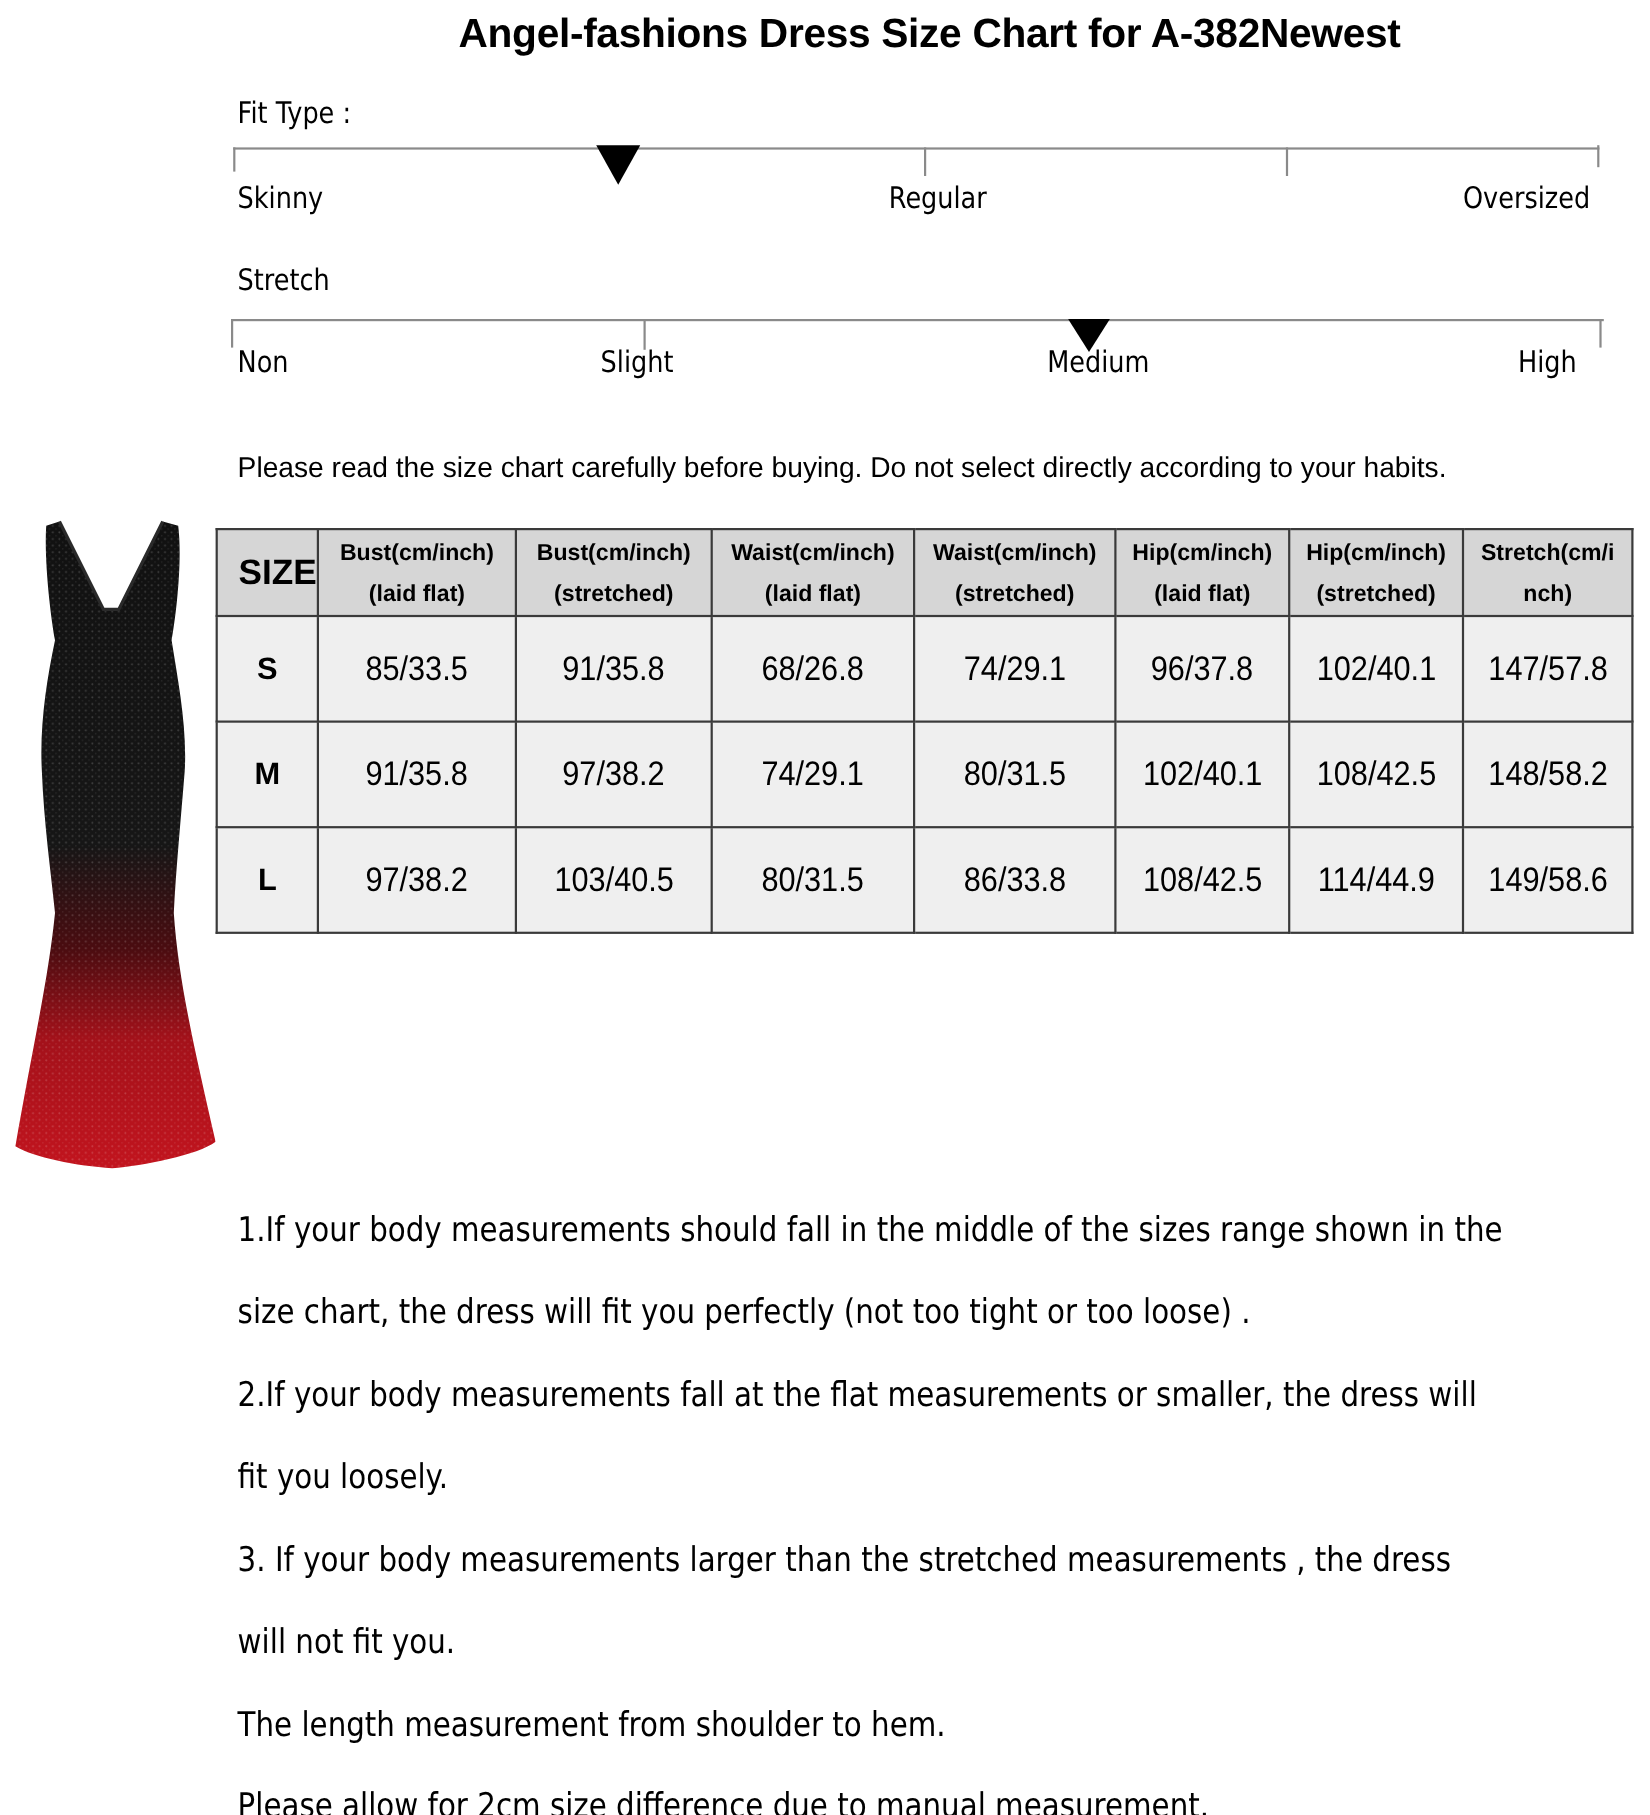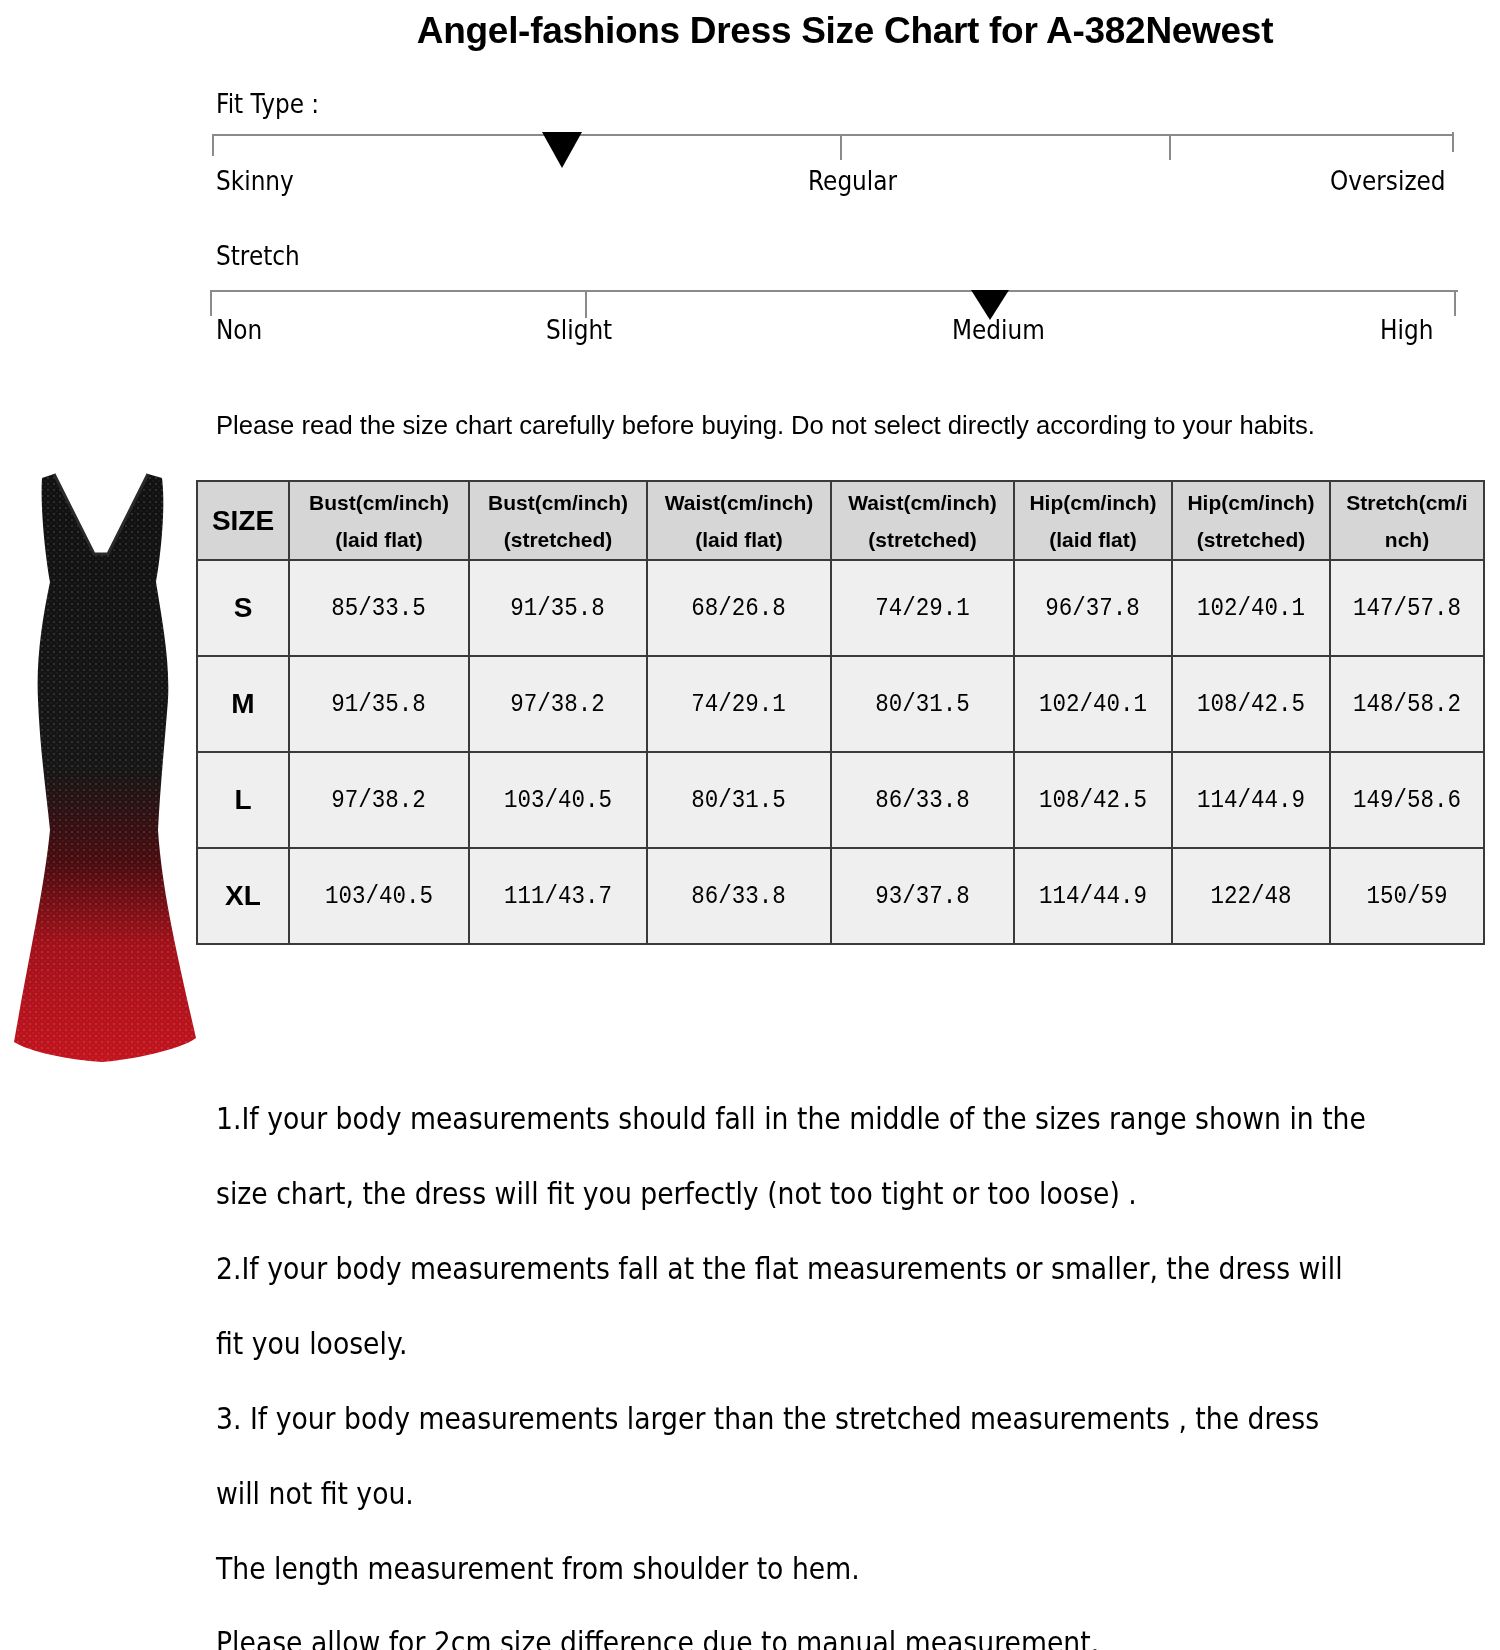--- a/index.html
+++ b/index.html
@@ -11,22 +11,22 @@
   .tick { position:absolute; width:0; border-left:2px solid #8a8a8a; }
   .marker { position:absolute; width:0; height:0; border-left:20px solid transparent; border-right:20px solid transparent; border-top:36px solid #000; }
   .marker.small { border-left:19px solid transparent; border-right:19px solid transparent; border-top:30px solid #000; }
   .notice { position:absolute; left:216px; top:410px; font-family:"Liberation Sans", sans-serif; font-size:26px; white-space:nowrap; transform:scaleX(0.985); transform-origin:left top; }
 
   .dress { position:absolute; left:10px; top:470px; width:186px; height:600px; }
 
   table.size { position:absolute; left:196px; top:480px; border-collapse:collapse; border:2px solid #555; }
   table.size th, table.size td { border:2px solid #3a3a3a; text-align:center; padding:0; }
   table.size th { background:#d6d6d6; font-family:"Liberation Sans", sans-serif; font-weight:bold; font-size:21px; height:77px; line-height:37px; }
-  table.size th.sizehead { font-size:28px; }
-  table.size td { background:#efefef; font-family:Liberation Mono, monospace; font-size:25px; height:94px; }
+  table.size th.sizehead { font-size:32px;text-align:right; }
+  table.size td { background:#efefef; font-family:Liberation Sans, sans-serif; font-size:31px; height:94px; }
   table.size td span.v { display:inline-block; transform:scaleX(0.9); }
   table.size td.sz { font-family:"Liberation Sans", sans-serif; font-weight:bold; font-size:28px; }
 
   .note { position:absolute; left:216px; font-family:"DejaVu Sans", sans-serif; font-size:31px; white-space:nowrap; transform:scaleX(0.86); transform-origin:left top; }
 </style>
 </head>
 <body>
 
 <div class="title">Angel-fashions Dress Size Chart for A-382Newest</div>
 
@@ -157,30 +157,20 @@
     <tr>
       <td class="sz">L</td>
       <td><span class="v">97/38.2</span></td>
       <td><span class="v">103/40.5</span></td>
       <td><span class="v">80/31.5</span></td>
       <td><span class="v">86/33.8</span></td>
       <td><span class="v">108/42.5</span></td>
       <td><span class="v">114/44.9</span></td>
       <td><span class="v">149/58.6</span></td>
     </tr>
-    <tr>
-      <td class="sz">XL</td>
-      <td><span class="v">103/40.5</span></td>
-      <td><span class="v">111/43.7</span></td>
-      <td><span class="v">86/33.8</span></td>
-      <td><span class="v">93/37.8</span></td>
-      <td><span class="v">114/44.9</span></td>
-      <td><span class="v">122/48</span></td>
-      <td><span class="v">150/59</span></td>
-    </tr>
   </tbody>
 </table>
 
 <div class="note" style="top:1100px;">1.If your body measurements should fall in the middle of the sizes range shown in the</div>
 <div class="note" style="top:1175px;">size chart, the dress will fit you perfectly (not too tight or too loose) .</div>
 <div class="note" style="top:1250px;">2.If your body measurements fall at the flat measurements or smaller, the dress will</div>
 <div class="note" style="top:1325px;">fit you loosely.</div>
 <div class="note" style="top:1400px;">3. If your body measurements larger than the stretched measurements , the dress</div>
 <div class="note" style="top:1475px;">will not fit you.</div>
 <div class="note" style="top:1550px;">The length measurement from shoulder to hem.</div>

